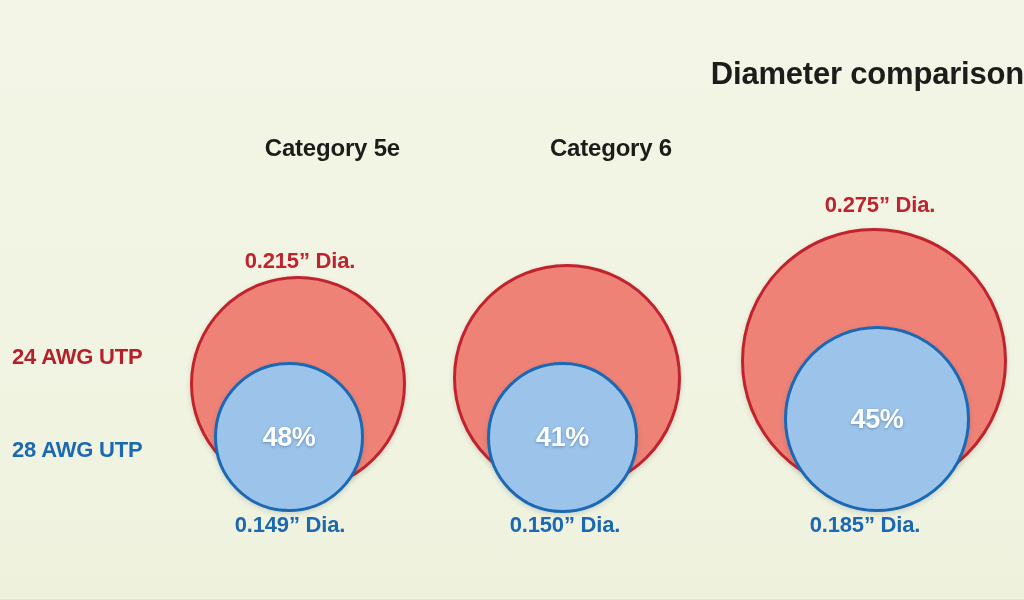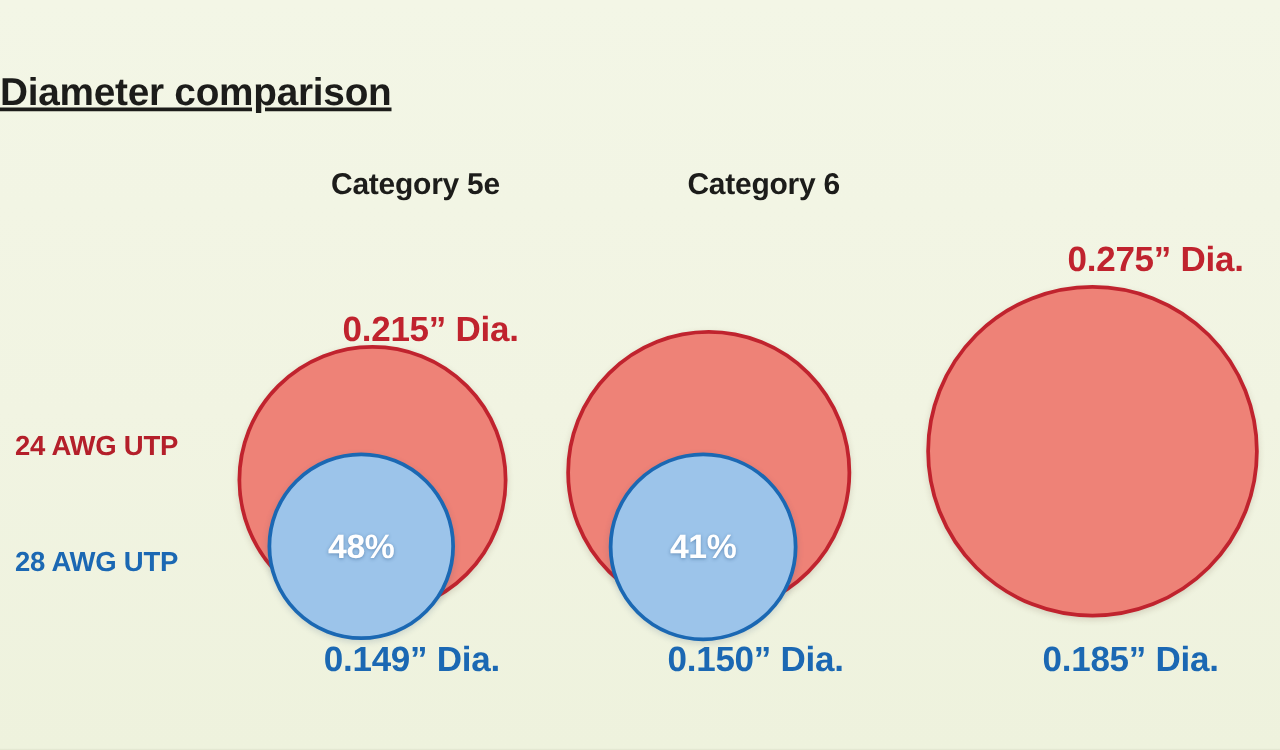--- a/index.html
+++ b/index.html
@@ -20,26 +20,25 @@
     background: linear-gradient(180deg, #f3f6e6 0%, #f1f4e2 55%, #eef2dd 100%);
     border-bottom: 1px solid #e4e8d2;
     box-sizing: border-box;
   }
 
   .chart-title {
     position: absolute;
     top: 56px;
     left: 0;
     width: 1024px;
-    text-align: left;
+    text-align: right;
     font-size: 31px;
     font-weight: bold;
     color: #1c1c1a;
     letter-spacing: -0.2px;
-    text-decoration: underline;
   }
 
   .cat-header {
     position: absolute;
     top: 134px;
     text-align: right;
     font-size: 24px;
     font-weight: bold;
     color: #1c1c1a;
     letter-spacing: -0.2px;
@@ -51,22 +50,22 @@
     font-size: 22px;
     font-weight: bold;
     letter-spacing: -0.2px;
     white-space: nowrap;
   }
   .row-label.red  { top: 324px; color: #b41f2a; margin-top: 20px; }
   .row-label.blue { top: 437px; color: #1b68b3; text-align: right; }
 
   .dia-label {
     position: absolute;
-    text-align: right;
-    font-size: 28px;
+    text-align: center;
+    font-size: 22px;
     font-weight: bold;
     letter-spacing: -0.2px;
     white-space: nowrap;
   }
   .dia-label.red  { color: #c0232e; }
   .dia-label.blue { color: #1b68b3; }
 
   .circle {
     position: absolute;
     border-radius: 50%;
@@ -119,16 +118,19 @@
   <div class="circle outer" style="left:453px; top:264px; width:228px; height:228px;"></div>
   <div class="circle inner" style="left:487px; top:362px; width:151px; height:151px;">
     <span class="pct">41%</span>
   </div>
 
   <div class="dia-label blue" style="left:455px; top:512px; width:220px;">0.150” Dia.</div>
 
   <div class="dia-label red" style="left:765px; top:192px; width:230px;">0.275” Dia.</div>
 
   <div class="circle outer" style="left:741px; top:228px; width:266px; height:266px;"></div>
+  <div class="circle inner" style="left:784px; top:326px; width:186px; height:186px;">
+    <span class="pct">45%</span>
+  </div>
 
   <div class="dia-label blue" style="left:755px; top:512px; width:220px;">0.185” Dia.</div>
 
 </div>
 
 </body></html>

